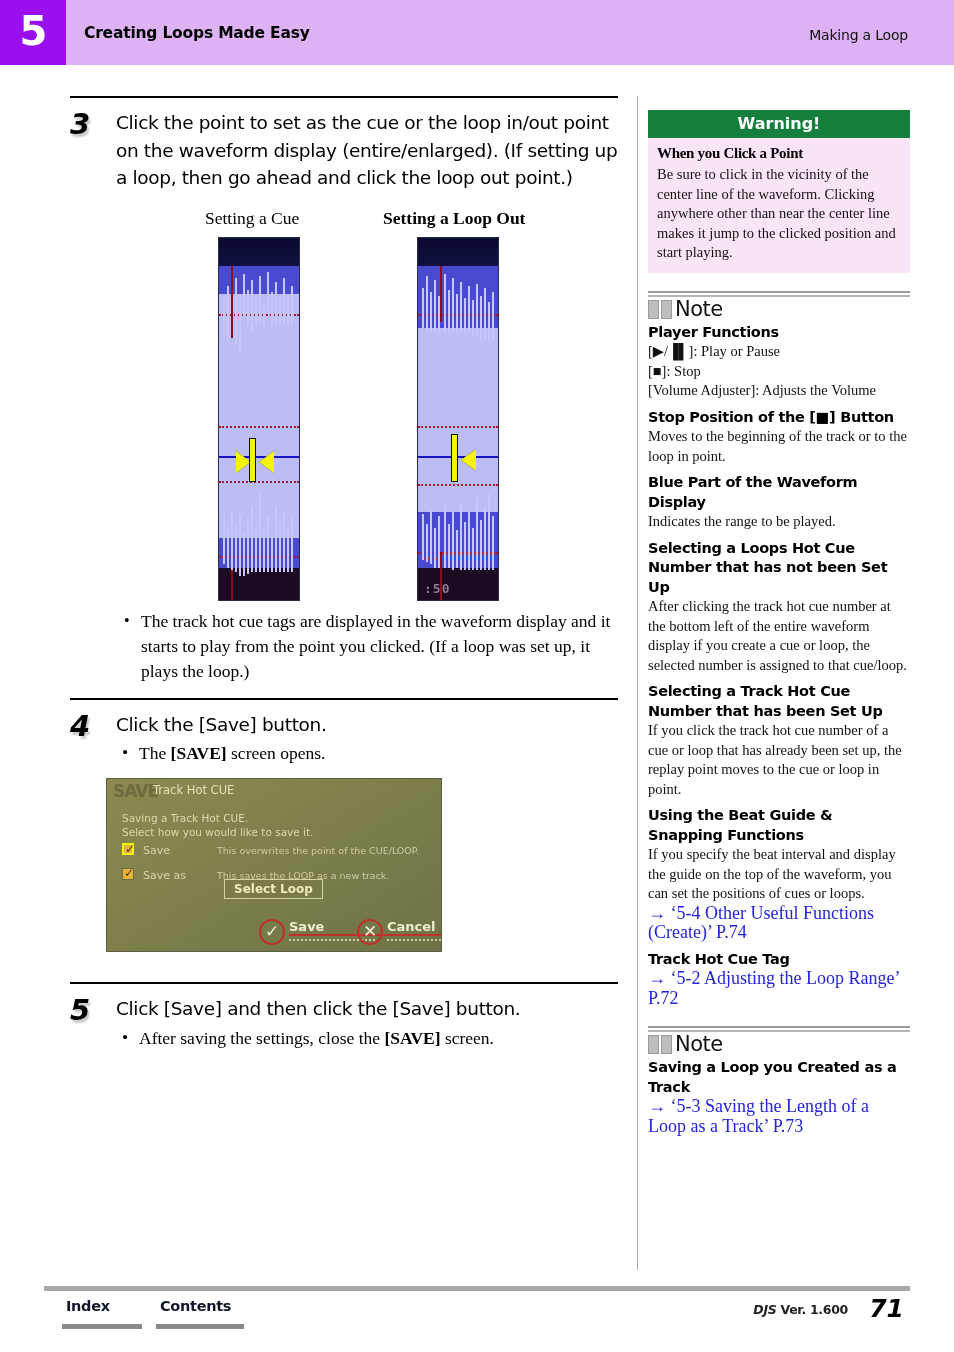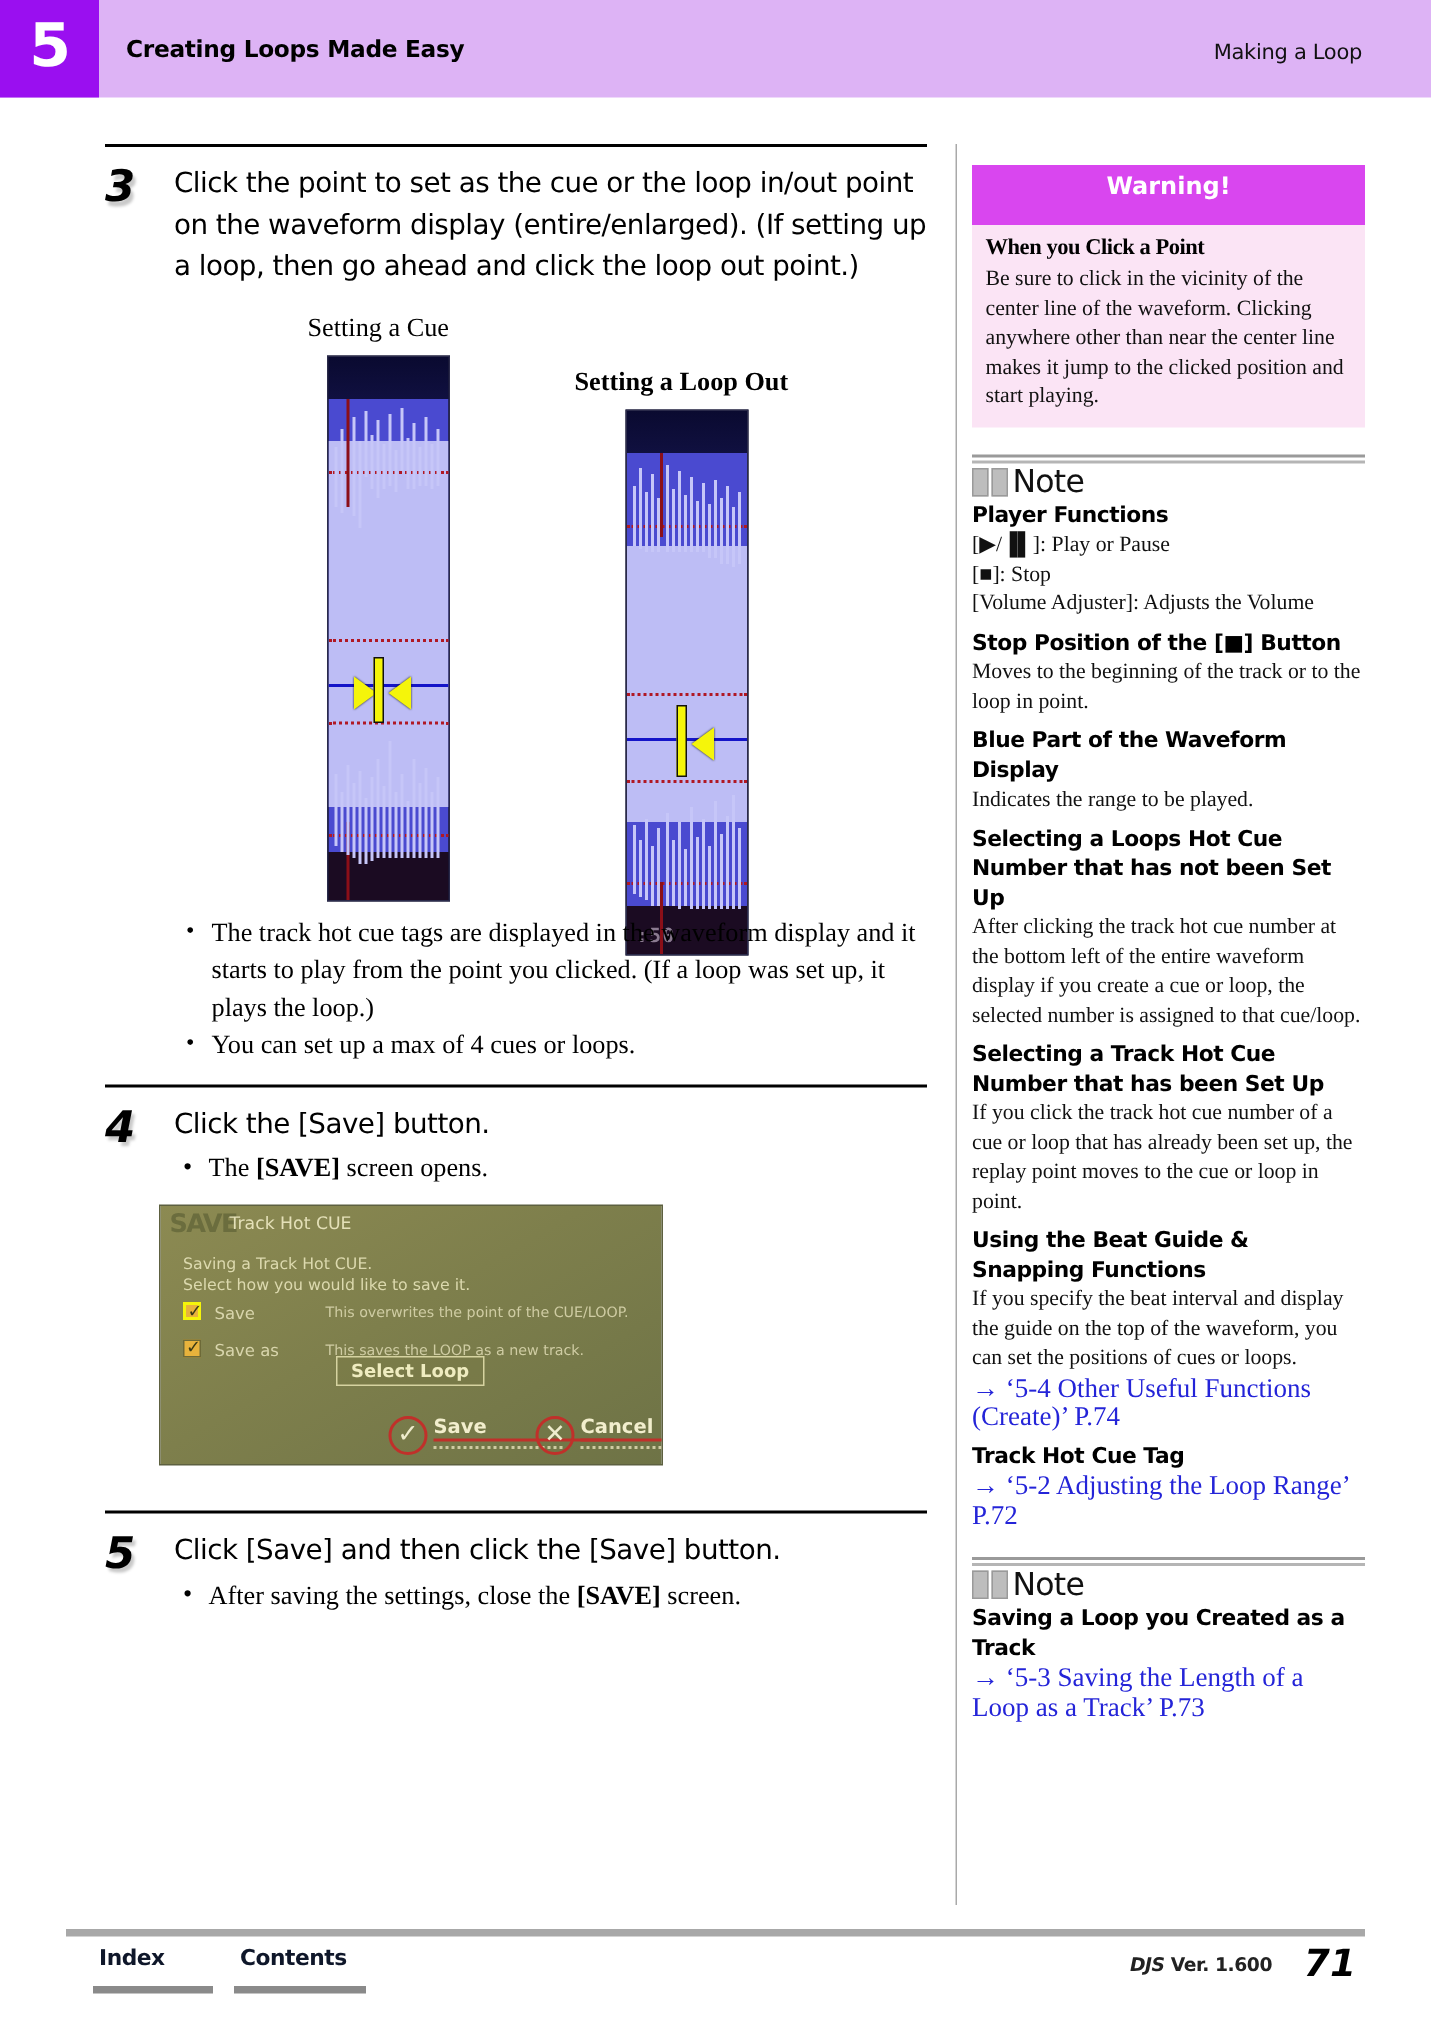--- a/index.html
+++ b/index.html
@@ -40,21 +40,21 @@
               font-style: italic; font-size: 29px; color: #000;
               text-shadow: 2px 3px 2px #c9c9c9; }
   .step-text { font-family: "DejaVu Sans", sans-serif; font-size: 18.5px;
                line-height: 27.5px; color: #000; letter-spacing: -0.35px; }
 
   .bullets { list-style: none; margin-top: 4px; padding-left: 54px; }
   .bullets li { position: relative; font-size: 17.5px; line-height: 25px;
                 color: #000; padding-left: 17px; }
   .bullets li::before { content: "\2022"; position: absolute; left: 0; top: -1px;
                         font-size: 16px; }
-  .b { font-weight: bold; margin-top: 36px; }
+  .b { font-weight: bold; }
 
   .sub-bullets { list-style: none; margin-top: 2px; padding-left: 52px; }
   .sub-bullets li { position: relative; font-size: 17.5px; line-height: 26px;
                     padding-left: 17px; }
   .sub-bullets li::before { content: "\2022"; position: absolute; left: 0; top: -1px; }
 
   
   .fig-captions { position: relative; height: 26px; margin-top: 16px; }
   .fig-cap { position: absolute; font-size: 17.5px; color: #000; }
   .fig-cap.a { left: 135px; }
@@ -122,23 +122,23 @@
   .sd-glyph { position: absolute; left: 0; top: 0; width: 26px; height: 26px;
               line-height: 24px; text-align: center; font-size: 17px; color: #efeccd; }
   .sd-btn-label { position: absolute; left: 30px; top: 0px; font-weight: bold;
                   font-size: 13px; color: #f2eecd; }
   .sd-dash { position: absolute; left: 30px; top: 20px; width: 86px; height: 0;
              border-top: 2px dotted #cfcba2; }
   .sd-redline { position: absolute; left: 30px; top: 15px; width: 120px; height: 2px;
                 background: #c0302a; }
 
   
-  .warn-head { background: #d946ef; color: #fff;
+  .warn-head { background: #15803d; color: #fff;
                font-family: "DejaVu Sans", sans-serif; font-weight: bold;
-               font-size: 16px; text-align: center; padding: 4px 0 17px; }
+               font-size: 16px; text-align: center; padding: 4px 0 5px; }
   .warn-body { background: #fbe4f5; padding: 6px 9px 10px; }
   .warn-title { font-family: Liberation Serif, serif; font-weight: bold;
                 font-size: 15px; color: #000; line-height: 19px; letter-spacing: -0.3px; }
   .warn-text { font-size: 14.5px; line-height: 19.5px; color: #111; margin-top: 2px; }
 
   .note-sep { margin-top: 18px; height: 6px;
               border-top: 2px solid #9a9a9a; border-bottom: 2px solid #b5b5b5; }
   .note-head { display: flex; align-items: flex-end; gap: 3px; margin-top: 2px; }
   .book-icon { width: 24px; height: 19px; position: relative; flex: none; }
   .book-icon .bk { position: absolute; top: 0; width: 11px; height: 19px;
@@ -306,21 +306,20 @@
             <div class="tri tri-left" style="left:10px;top:15px;"></div>
             <div class="marker-stem" style="height:48px;"></div>
           </div>
         </div>
         <div class="wf-time">:50</div>
       </div>
     </div>
 
     <ul class="bullets">
       <li>The track hot cue tags are displayed in the waveform display and it starts to play from the point you clicked. (If a loop was set up, it plays the loop.)</li>
-      <li>You can set up a max of 4 cues or loops.</li>
     </ul>
 
     <div class="rule" style="margin-top:14px;"></div>
     <div class="step">
       <div class="step-num">4</div>
       <div class="step-text">Click the [Save] button.</div>
     </div>
     <ul class="sub-bullets">
       <li><span>The </span><span class="b">[SAVE]</span><span> screen opens.</span></li>
     </ul>

